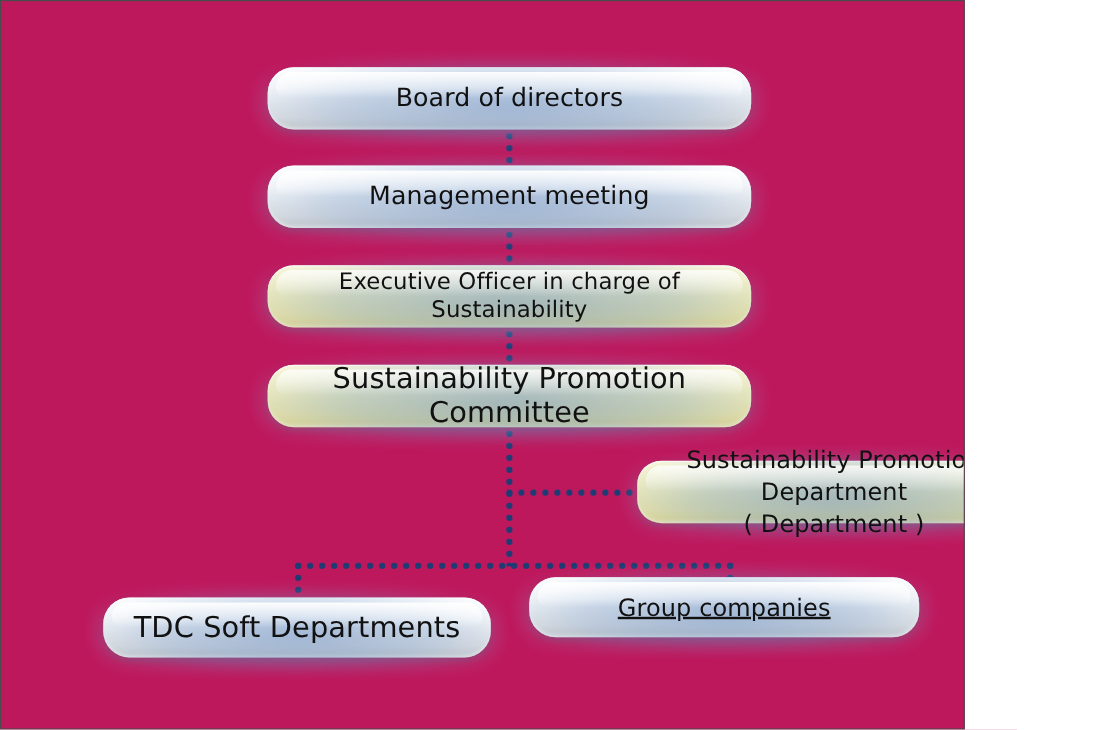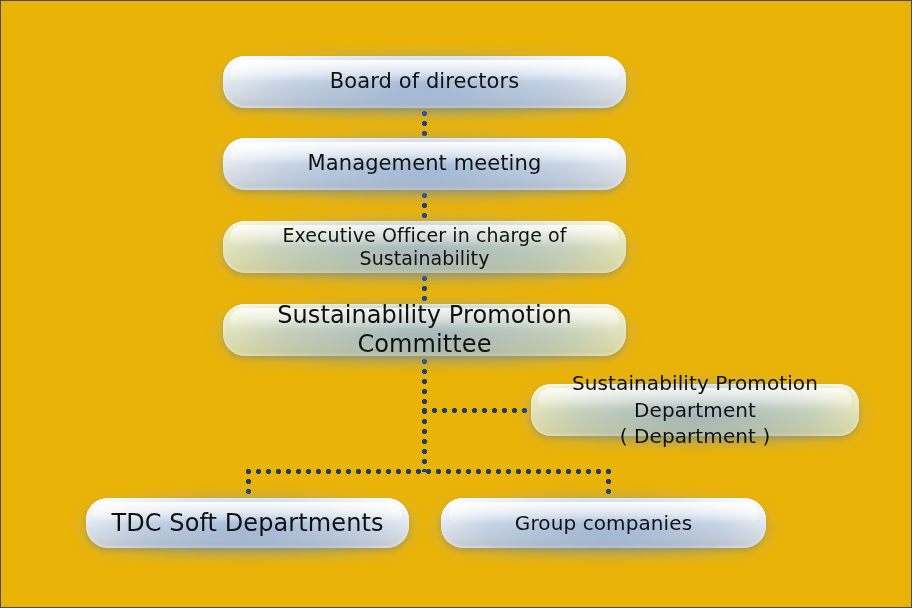--- a/index.html
+++ b/index.html
@@ -6,23 +6,23 @@
     margin: 0;
     padding: 0;
     background: #ffffff;
   }
   body {
     font-family: "DejaVu Sans", "Liberation Sans", sans-serif;
   }
 
   #canvas {
     position: relative;
-    width: 912px;
+    width: 804px;
     height: 608px;
-    background: #eab308;
+    background: #be185d;
     box-sizing: border-box;
     border: 1px solid #4a4a4a;
     overflow: hidden;
     padding-left: 37px;
   }
 
   
   .node {
     position: absolute;
     box-sizing: border-box;
@@ -116,21 +116,21 @@
                 rgba(255,255,255,0.0) 100%);
   }
 
   
   #node-board          { left: 222px; top: 55px;  width: 403px; height: 52px; font-size: 21px; }
   #node-management     { left: 222px; top: 137px; width: 403px; height: 52px; font-size: 21px; }
   #node-exec-officer   { left: 222px; top: 220px; width: 403px; height: 52px; font-size: 19px; }
   #node-committee      { left: 222px; top: 303px; width: 403px; height: 52px; font-size: 24px; }
   #node-department     { left: 530px; top: 383px; width: 328px; height: 52px; font-size: 20px; border-radius: 20px; }
   #node-tdc            { left: 85px;  top: 497px; width: 323px; height: 50px; font-size: 24px; }
-  #node-group          { left: 440px; top: 497px; width: 325px; height: 50px; font-size: 20px; }
+  #node-group          { left: 440px; top: 480px; width: 325px; height: 50px; font-size: 20px; text-decoration: underline; }
 
   #node-department .label { line-height: 1.32; }
 
   
   .conn {
     position: absolute;
     z-index: 2;
   }
   .conn.v {
     width: 5px;

